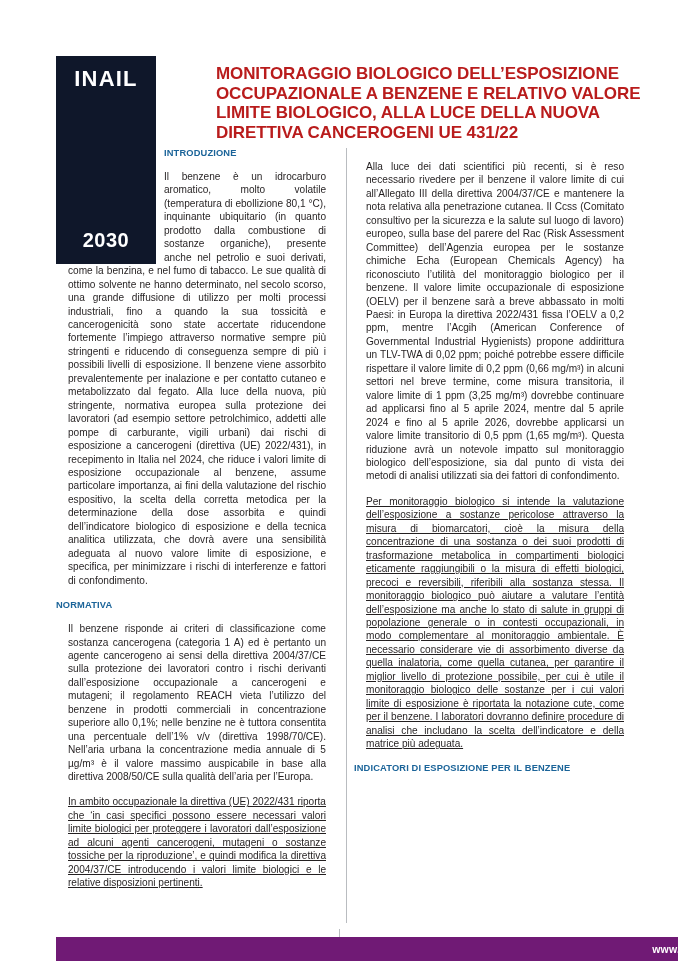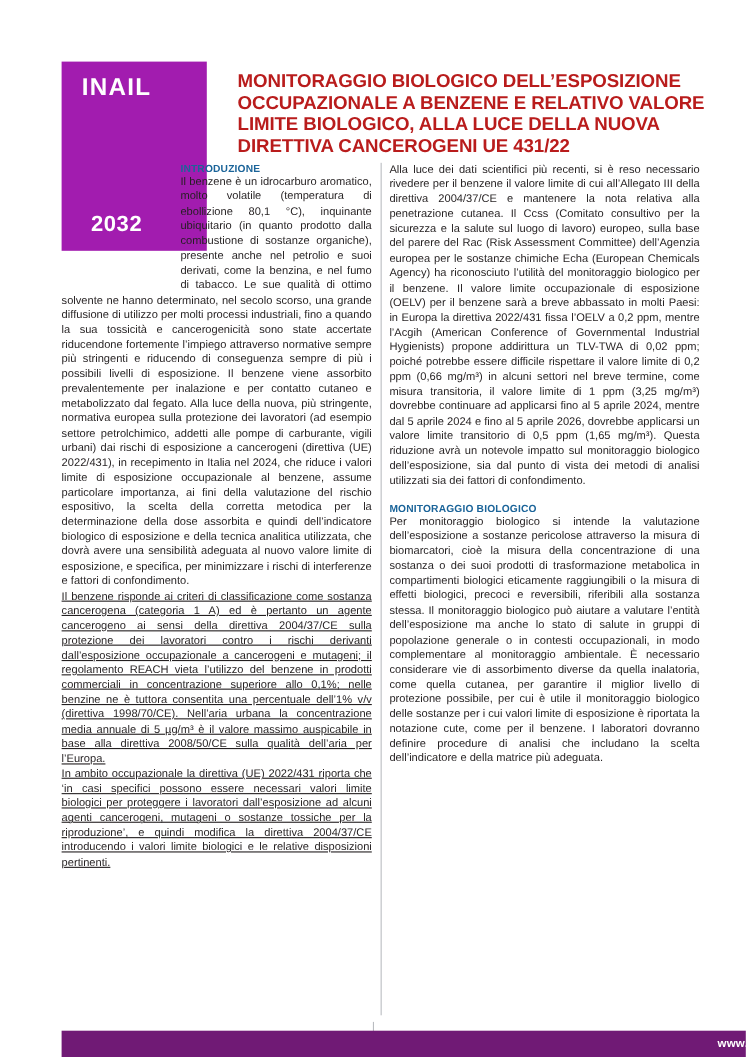--- a/index.html
+++ b/index.html
@@ -27,24 +27,23 @@
     left: 56px;
     top: 56px;
     width: 580px;
     height: 100px;
   }
   .logo-block {
     position: absolute;
     left: 0;
     top: 0;
     width: 100px;
-    height: 172px;
-    background: #a21caf;
-    color: #ffffff;
-    padding-left: 32px;
+    height: 208px;
+    background: #0f172a;
+    color: #ffffff;
   }
   .logo-mark {
     position: absolute;
     left: 0;
     top: 10px;
     width: 100px;
     text-align: center;
     font-size: 22px;
     font-weight: bold;
     letter-spacing: 1.2px;
@@ -108,21 +107,21 @@
     font-size: 9.3px;
     font-weight: bold;
     color: #1b6499;
     letter-spacing: 0.15px;
     margin: 0 0 1px 0;
     text-transform: uppercase;
   }
   .sec-head.spaced { margin-top: 13px; }
 
   p.txt {
-    margin: 0;
+    margin: 12px;
     font-size: 10.1px;
     line-height: 13.45px;
     text-align: justify;
     text-justify: inter-word;
     color: #231f20;
     hyphens: manual;
   }
   p.txt + p.txt { margin-top: 0; text-decoration: underline; }
 
   
@@ -161,43 +160,44 @@
   }
 </style>
 </head>
 <body>
 
 <div class="page">
 
   <div class="header">
     <div class="logo-block">
       <div class="logo-mark">INAIL</div>
-      <div class="logo-year">2032</div>
+      <div class="logo-year">2030</div>
     </div>
     <div class="doc-title">MONITORAGGIO BIOLOGICO DELL’ESPOSIZIONE OCCUPAZIONALE A BENZENE E RELATIVO VALORE LIMITE BIOLOGICO, ALLA LUCE DELLA NUOVA DIRETTIVA CANCEROGENI UE 431/22</div>
   </div>
 
   <div class="body-area">
     <div class="divider"></div>
 
     <div class="col-left">
       <div class="wrap-start"></div>
       <div class="sec-head">INTRODUZIONE</div>
       <p class="txt">Il benzene è un idrocarburo aromatico, molto volatile (temperatura di ebollizione 80,1 °C), inquinante ubiquitario (in quanto prodotto dalla combustione di sostanze organiche), presente anche nel petrolio e suoi derivati, come la benzina, e nel fumo di tabacco. Le sue qualità di ottimo solvente ne hanno determinato, nel secolo scorso, una grande diffusione di utilizzo per molti processi industriali, fino a quando la sua tossicità e cancerogenicità sono state accertate riducendone fortemente l’impiego attraverso normative sempre più stringenti e riducendo di conseguenza sempre di più i possibili livelli di esposizione. Il benzene viene assorbito prevalentemente per inalazione e per contatto cutaneo e metabolizzato dal fegato. Alla luce della nuova, più stringente, normativa europea sulla protezione dei lavoratori (ad esempio settore petrolchimico, addetti alle pompe di carburante, vigili urbani) dai rischi di esposizione a cancerogeni (direttiva (UE) 2022/431), in recepimento in Italia nel 2024, che riduce i valori limite di esposizione occupazionale al benzene, assume particolare importanza, ai fini della valutazione del rischio espositivo, la scelta della corretta metodica per la determinazione della dose assorbita e quindi dell’indicatore biologico di esposizione e della tecnica analitica utilizzata, che dovrà avere una sensibilità adeguata al nuovo valore limite di esposizione, e specifica, per minimizzare i rischi di interferenze e fattori di confondimento.</p>
 
+      <div class="sec-head spaced">NORMATIVA</div>
       <p class="txt">Il benzene risponde ai criteri di classificazione come sostanza cancerogena (categoria 1 A) ed è pertanto un agente cancerogeno ai sensi della direttiva 2004/37/CE sulla protezione dei lavoratori contro i rischi derivanti dall’esposizione occupazionale a cancerogeni e mutageni; il regolamento REACH vieta l’utilizzo del benzene in prodotti commerciali in concentrazione superiore allo 0,1%; nelle benzine ne è tuttora consentita una percentuale dell’1% v/v (direttiva 1998/70/CE). Nell’aria urbana la concentrazione media annuale di 5 µg/m³ è il valore massimo auspicabile in base alla direttiva 2008/50/CE sulla qualità dell’aria per l’Europa.</p>
       <p class="txt">In ambito occupazionale la direttiva (UE) 2022/431 riporta che ‘in casi specifici possono essere necessari valori limite biologici per proteggere i lavoratori dall’esposizione ad alcuni agenti cancerogeni, mutageni o sostanze tossiche per la riproduzione’, e quindi modifica la direttiva 2004/37/CE introducendo i valori limite biologici e le relative disposizioni pertinenti.</p>
     </div>
 
     <div class="col-right">
       <p class="txt">Alla luce dei dati scientifici più recenti, si è reso necessario rivedere per il benzene il valore limite di cui all’Allegato III della direttiva 2004/37/CE e mantenere la nota relativa alla penetrazione cutanea. Il Ccss (Comitato consultivo per la sicurezza e la salute sul luogo di lavoro) europeo, sulla base del parere del Rac (Risk Assessment Committee) dell’Agenzia europea per le sostanze chimiche Echa (European Chemicals Agency) ha riconosciuto l’utilità del monitoraggio biologico per il benzene. Il valore limite occupazionale di esposizione (OELV) per il benzene sarà a breve abbassato in molti Paesi: in Europa la direttiva 2022/431 fissa l’OELV a 0,2 ppm, mentre l’Acgih (American Conference of Governmental Industrial Hygienists) propone addirittura un TLV-TWA di 0,02 ppm; poiché potrebbe essere difficile rispettare il valore limite di 0,2 ppm (0,66 mg/m³) in alcuni settori nel breve termine, come misura transitoria, il valore limite di 1 ppm (3,25 mg/m³) dovrebbe continuare ad applicarsi fino al 5 aprile 2024, mentre dal 5 aprile 2024 e fino al 5 aprile 2026, dovrebbe applicarsi un valore limite transitorio di 0,5 ppm (1,65 mg/m³). Questa riduzione avrà un notevole impatto sul monitoraggio biologico dell’esposizione, sia dal punto di vista dei metodi di analisi utilizzati sia dei fattori di confondimento.</p>
 
-      <div class="sec-head spaced">MONITORAGGIO BIOLOGICO</div>
       <p class="txt">Per monitoraggio biologico si intende la valutazione dell’esposizione a sostanze pericolose attraverso la misura di biomarcatori, cioè la misura della concentrazione di una sostanza o dei suoi prodotti di trasformazione metabolica in compartimenti biologici eticamente raggiungibili o la misura di effetti biologici, precoci e reversibili, riferibili alla sostanza stessa. Il monitoraggio biologico può aiutare a valutare l’entità dell’esposizione ma anche lo stato di salute in gruppi di popolazione generale o in contesti occupazionali, in modo complementare al monitoraggio ambientale. È necessario considerare vie di assorbimento diverse da quella inalatoria, come quella cutanea, per garantire il miglior livello di protezione possibile, per cui è utile il monitoraggio biologico delle sostanze per i cui valori limite di esposizione è riportata la notazione cute, come per il benzene. I laboratori dovranno definire procedure di analisi che includano la scelta dell’indicatore e della matrice più adeguata.</p>
 
+      <div class="sec-head spaced">INDICATORI DI ESPOSIZIONE PER IL BENZENE</div>
     </div>
   </div>
 
   <div class="footer-tick"></div>
   <div class="footer">
     <span class="footer-text">www.inail.it</span>
   </div>
 
 </div>
 

